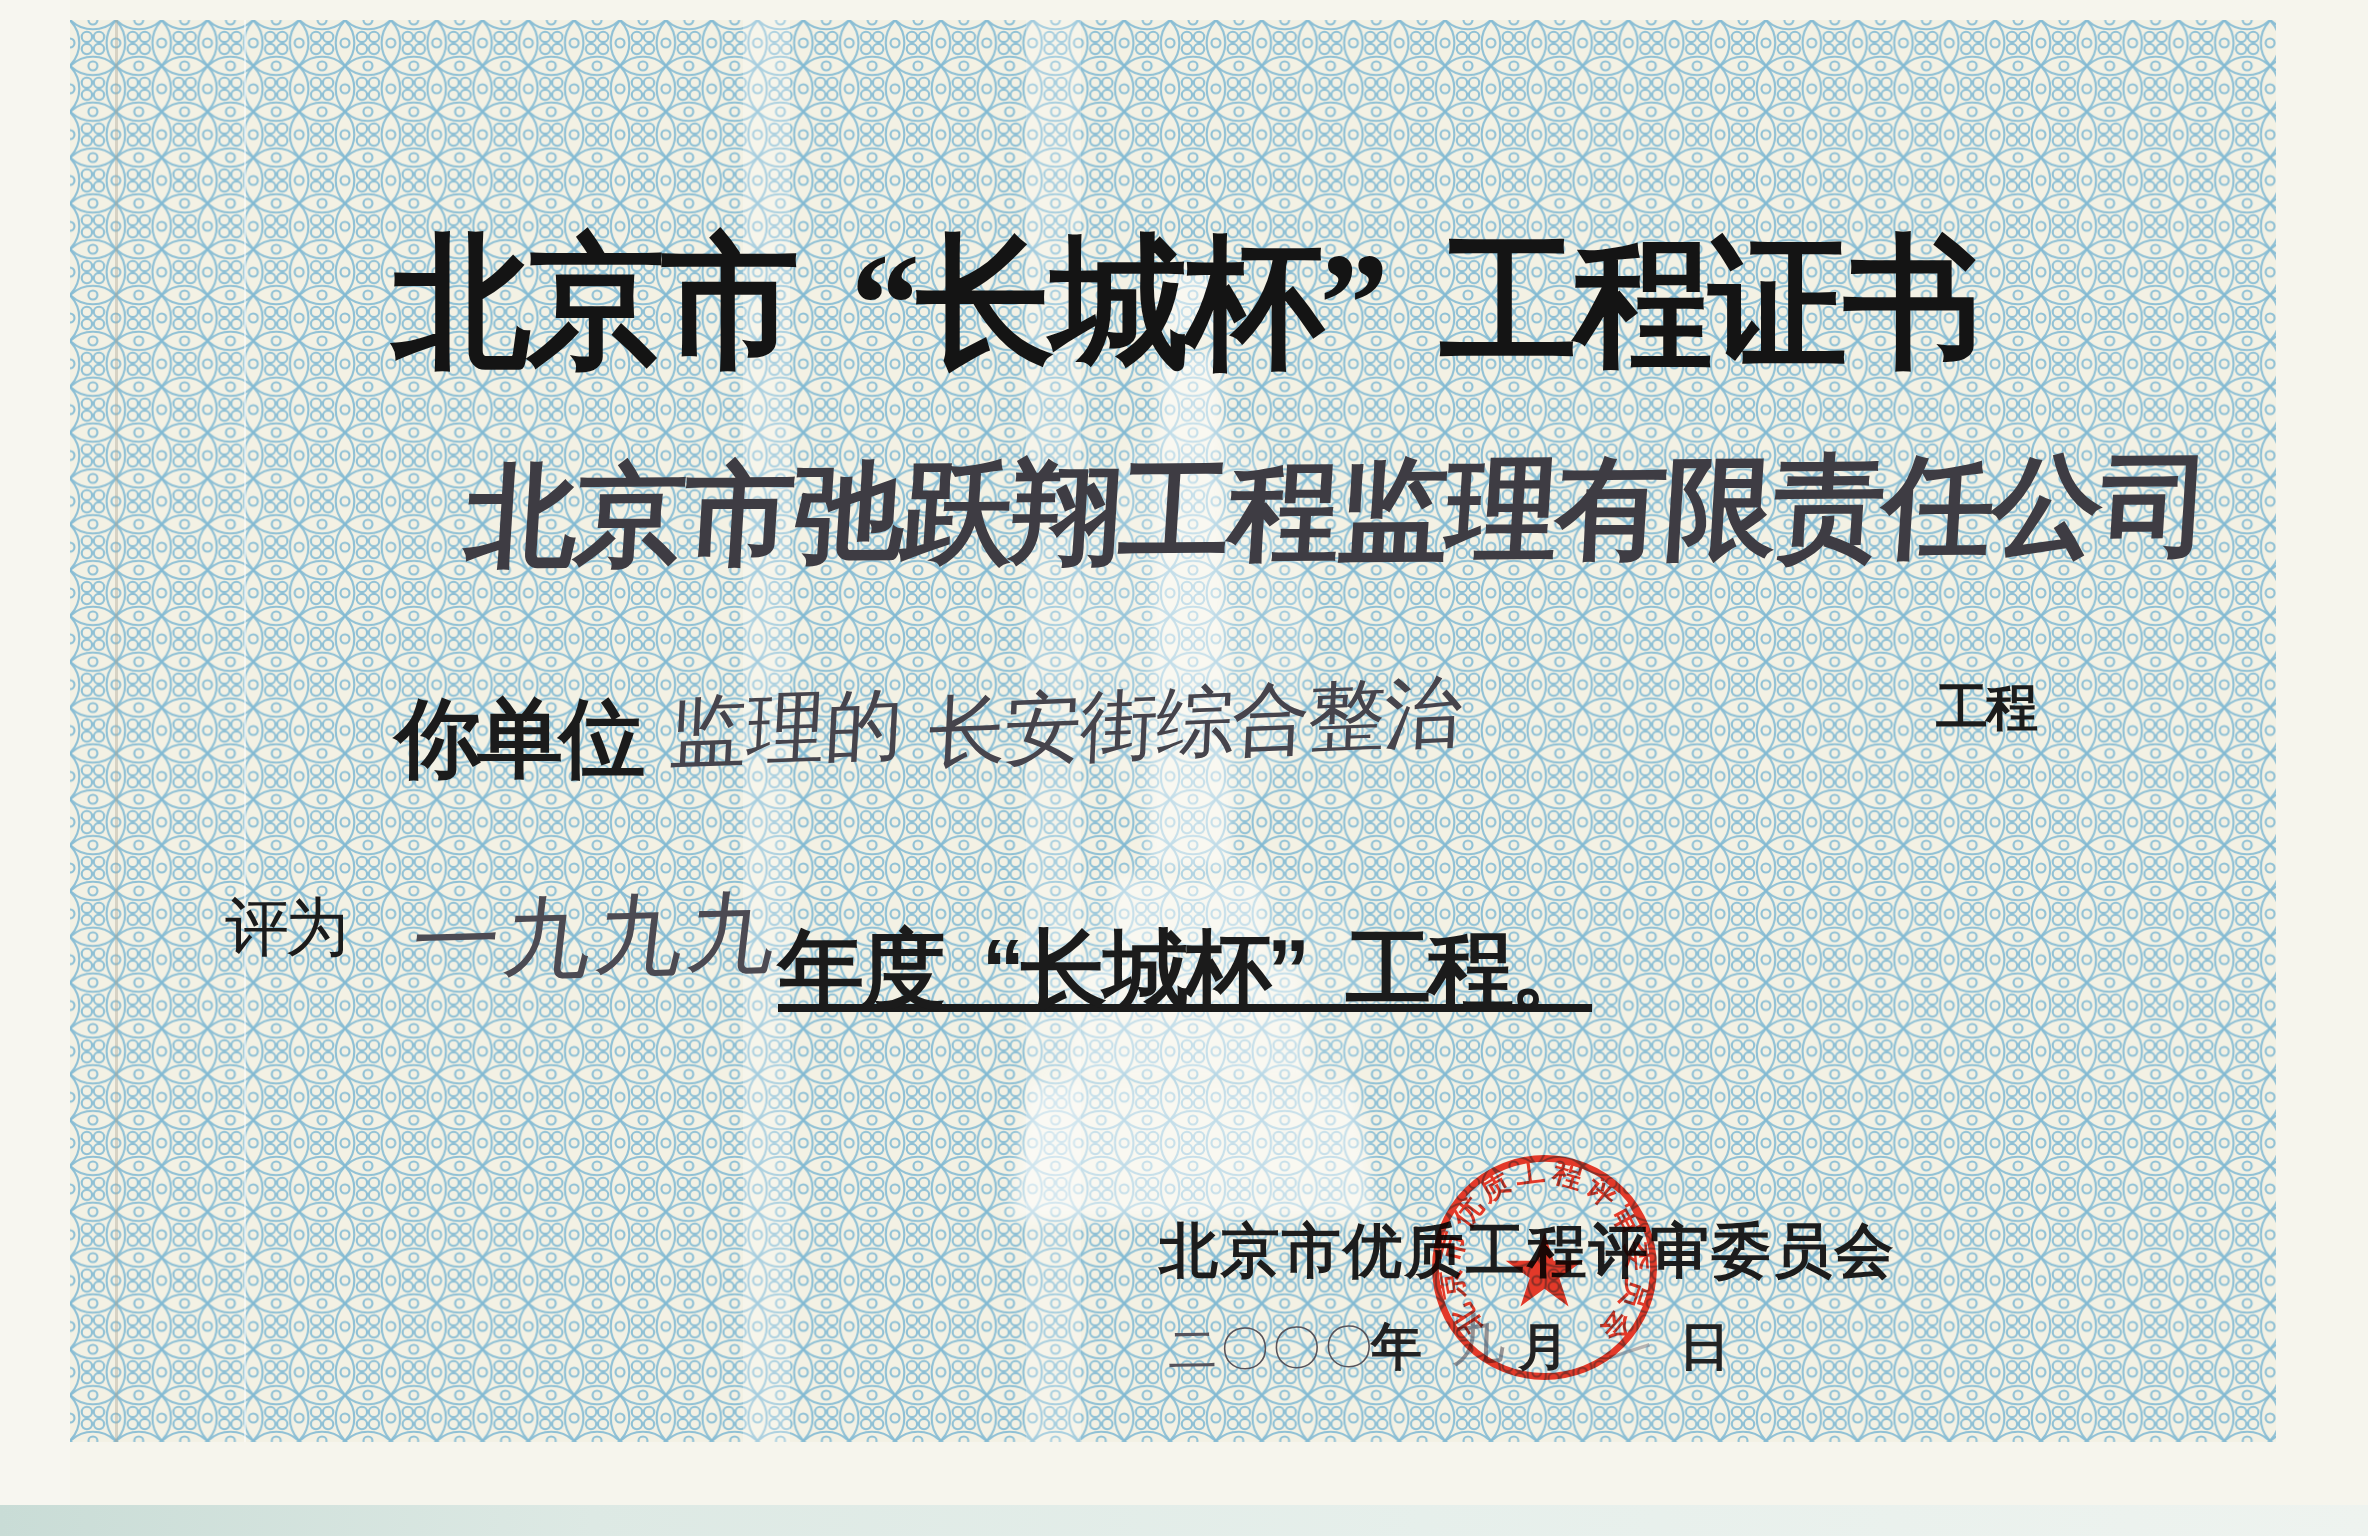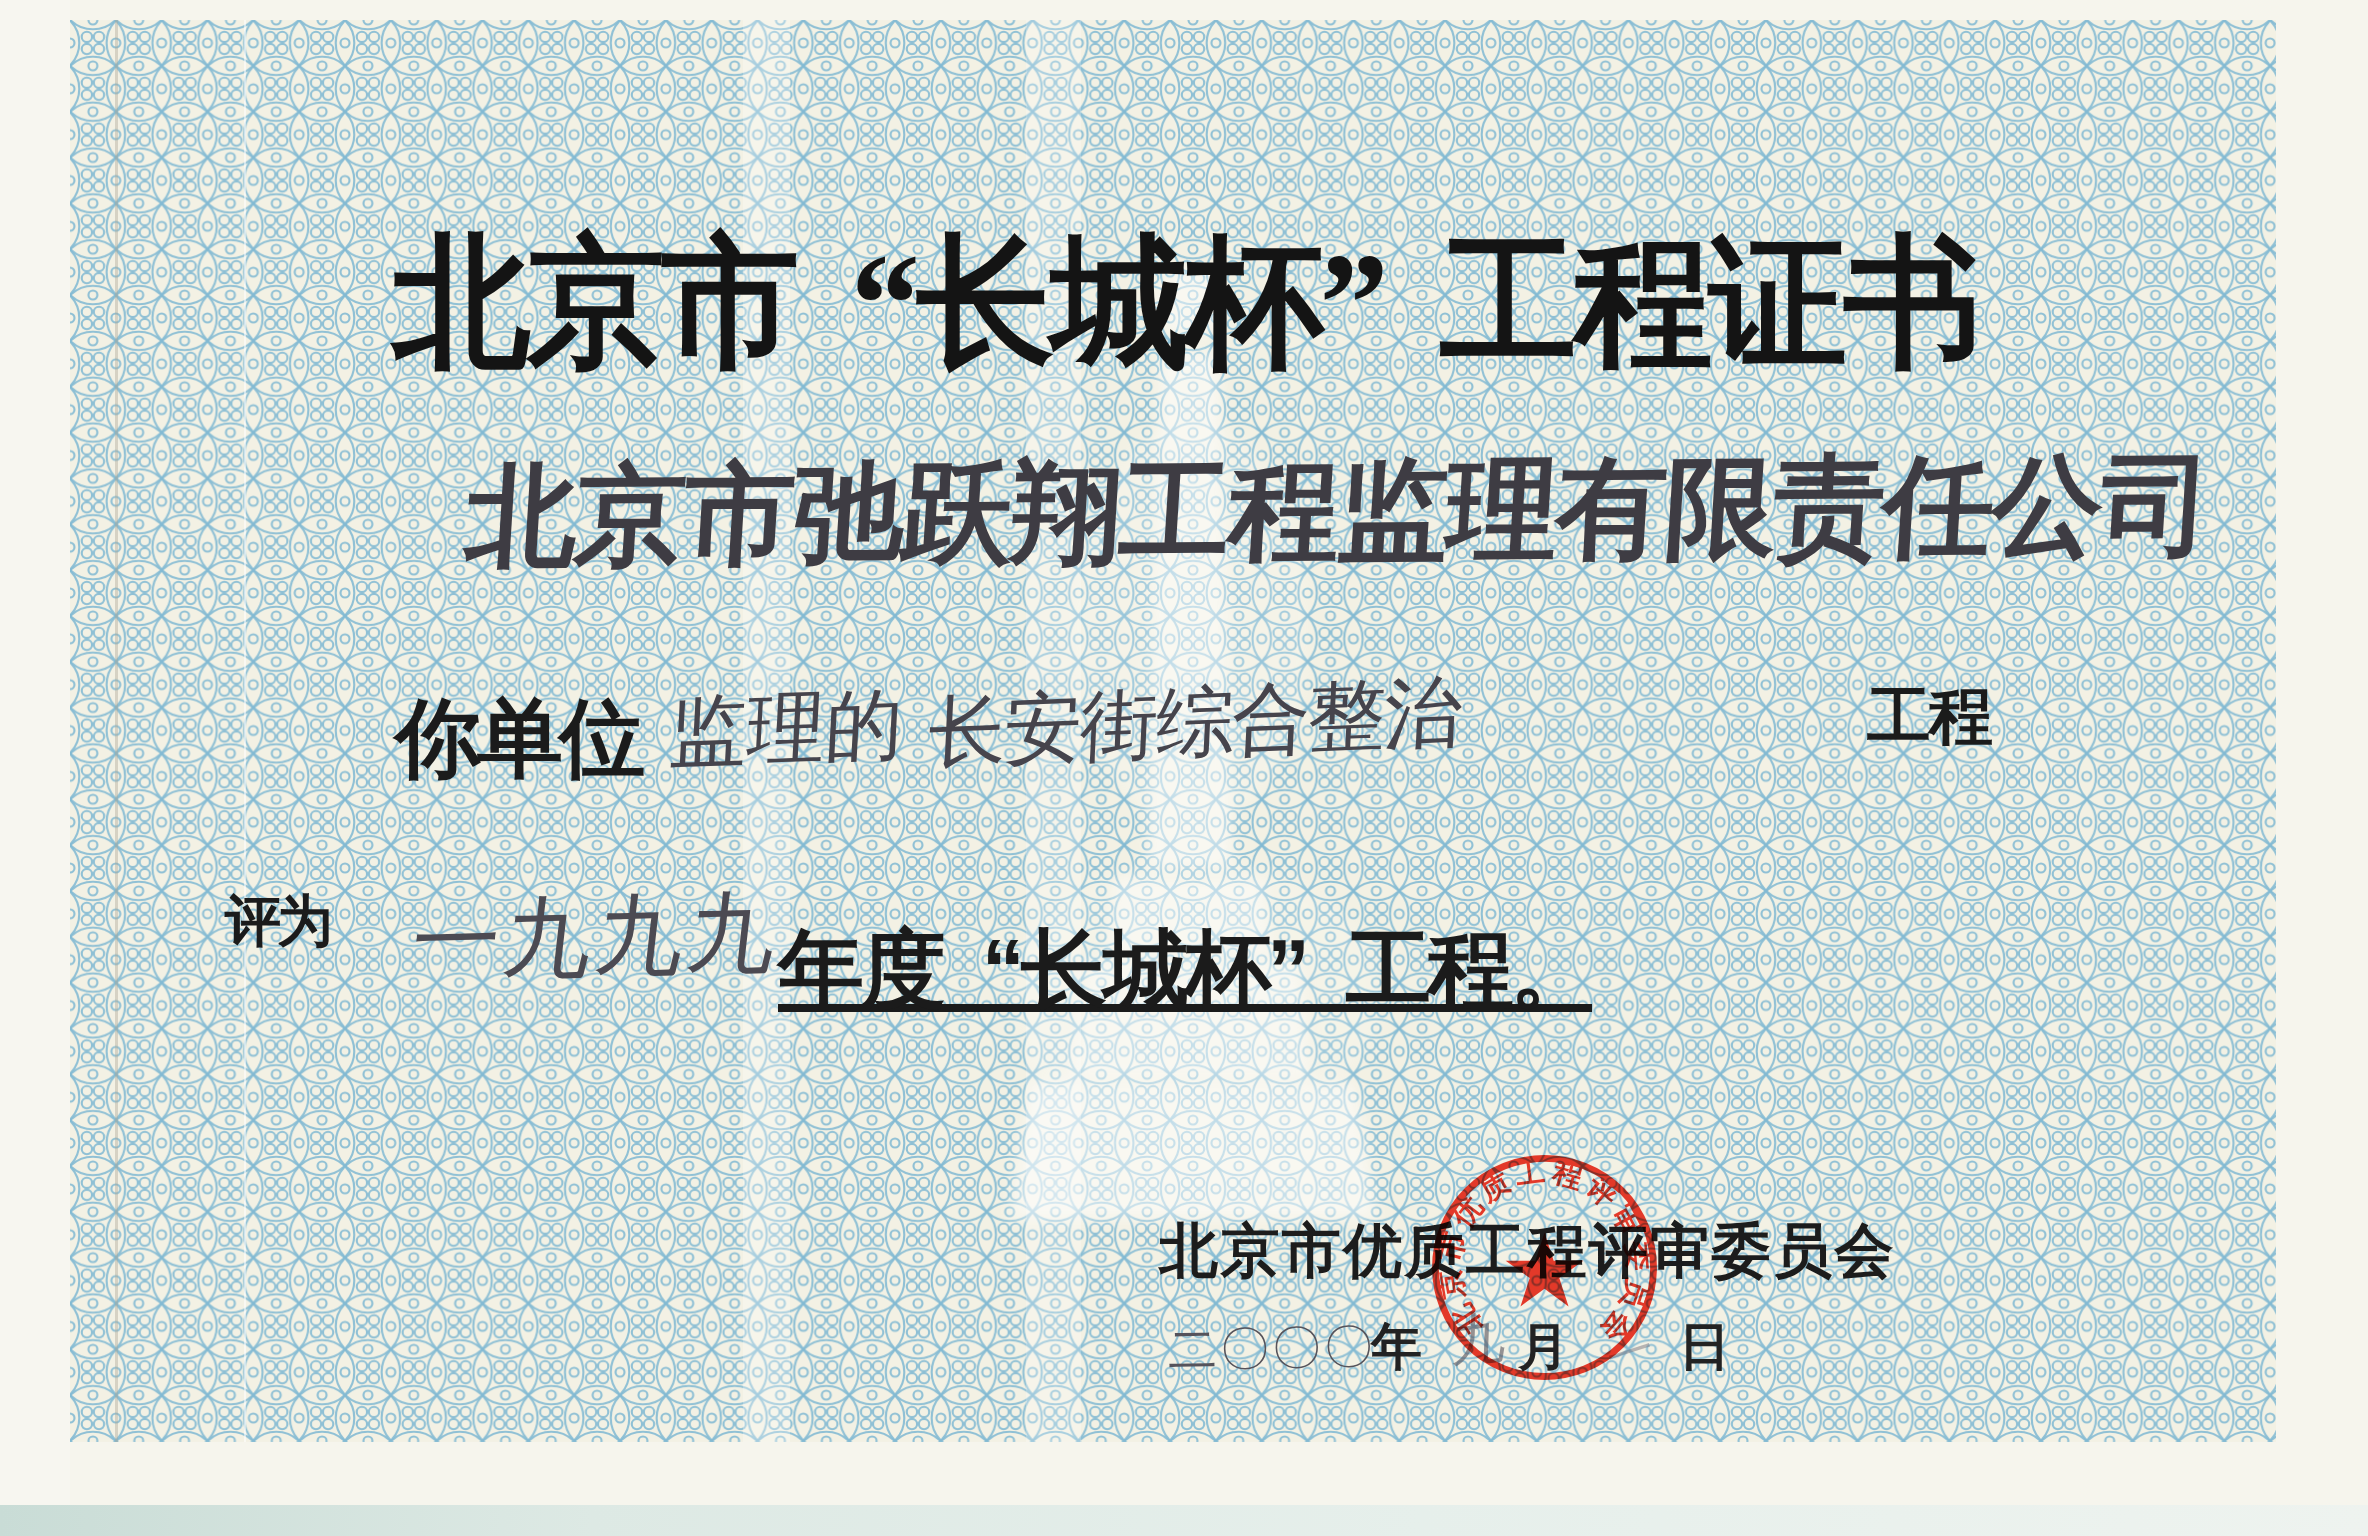--- a/index.html
+++ b/index.html
@@ -33,22 +33,22 @@
     font-family:"Liberation Serif","DejaVu Serif",serif;
     color:#46444c;white-space:nowrap;
   }
   #company-line{
     left:466px;top:437px;font-size:111px;letter-spacing:-2px;
     color:#3e3c43;transform:rotate(-.4deg) skewX(-4deg);font-weight:600;
   }
   #line1-prefix{left:395px;top:681px;font-size:86px;font-weight:700;letter-spacing:-3.9px;}
   #line1-hand-1{left:669px;top:677px;font-size:78px;transform:rotate(-2deg) skewX(-5deg);}
   #line1-hand-2{left:928px;top:671px;font-size:78px;letter-spacing:-2px;transform:rotate(-2.3deg) skewX(-5deg);}
-  #line1-suffix{left:1867px;top:673px;font-size:64px;font-weight:700;letter-spacing:-2px;}
-  #line2-prefix{left:225px;top:884px;font-size:56px;font-weight:700;letter-spacing:-3.9px;}
+  #line1-suffix{left:1936px;top:673px;font-size:52px;font-weight:700;letter-spacing:-2px;}
+  #line2-prefix{left:225px;top:884px;font-size:64px;font-weight:400;letter-spacing:-3.9px;}
   #line2-hand-year{left:412px;top:878px;font-size:88px;letter-spacing:3.9px;transform:rotate(-1.5deg) skewX(-8deg);color:#4c4a52;}
   #line2-suffix{left:778px;top:912px;font-size:86px;font-weight:700;letter-spacing:-3.9px;word-spacing:19.5px;white-space:nowrap;text-decoration:underline;}
   #committee-line{left:1159px;top:1212px;font-size:59px;font-weight:700;letter-spacing:2.4px;color:#1c1c1c;white-space:nowrap;}
   .date-el{top:1313px;font-size:51px;font-weight:700;color:#222;}
   #date-year-hand{left:1168px;top:1316px;font-size:49px;letter-spacing:2.9px;color:#55535b;font-weight:500;transform:rotate(-1deg);}
   #date-year-label{left:1371px;}
   #date-month-hand{left:1451px;top:1303px;font-size:55px;color:rgba(88,86,96,.62);font-weight:500;transform:rotate(-8deg) skewX(-10deg);}
   #date-month-label{left:1518px;}
   #date-day-hand{left:1607px;top:1322px;font-size:47px;color:rgba(120,118,128,.5);font-weight:500;transform:rotate(-18deg);}
   #date-day-label{left:1679px;}

